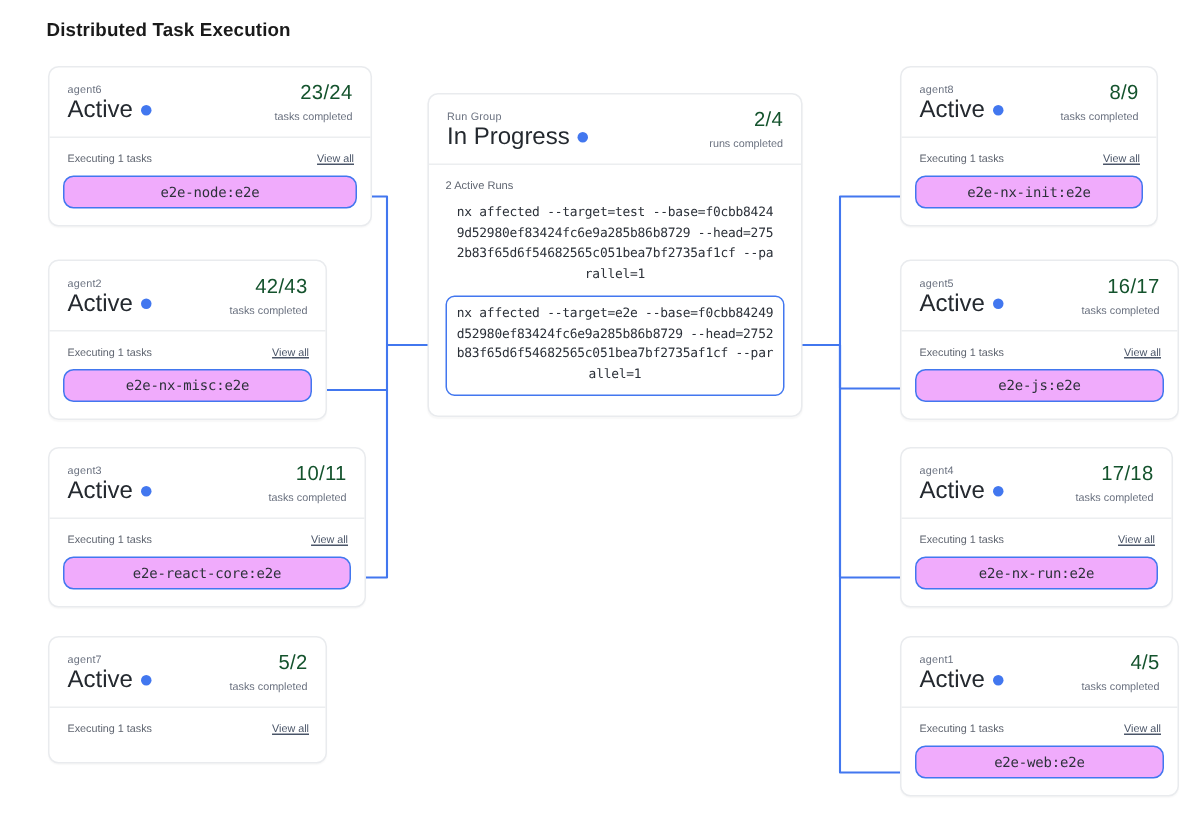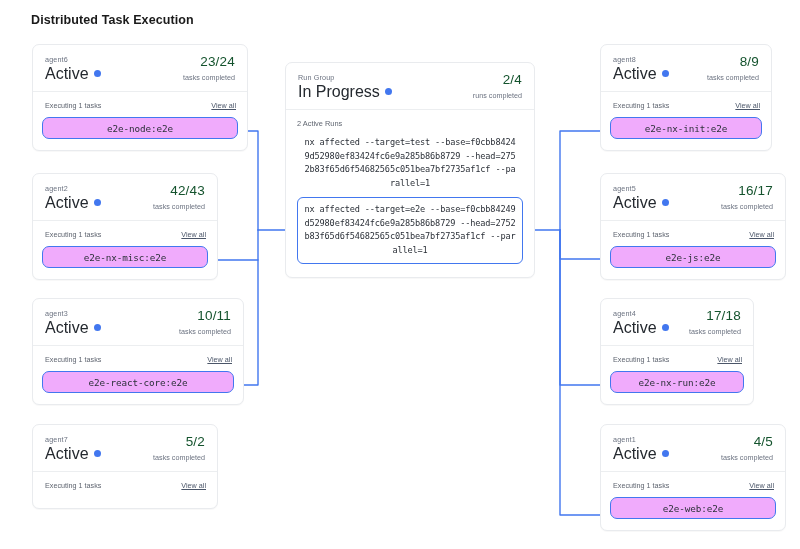--- a/index.html
+++ b/index.html
@@ -284,21 +284,21 @@
   </div>
   <div class="card-body">
     <div class="body-top">
       <span class="exec-label">Executing 1 tasks</span>
       <span class="view-all">View all</span>
     </div>
     <div class="task-pill">e2e-js:e2e</div>
   </div>
 </div>
 
-<div class="card" style="left:600px;top:298px;width:154px;">
+<div class="card" style="left:600px;top:298px;width:182px;">
   <div class="card-head">
     <div class="agent-name">agent4</div>
     <div class="status-row">
       <span class="status-text">Active</span>
       <span class="dot"></span>
     </div>
     <div class="head-right">
       <div class="count">17/18</div>
       <div class="count-sub">tasks completed</div>
     </div>

